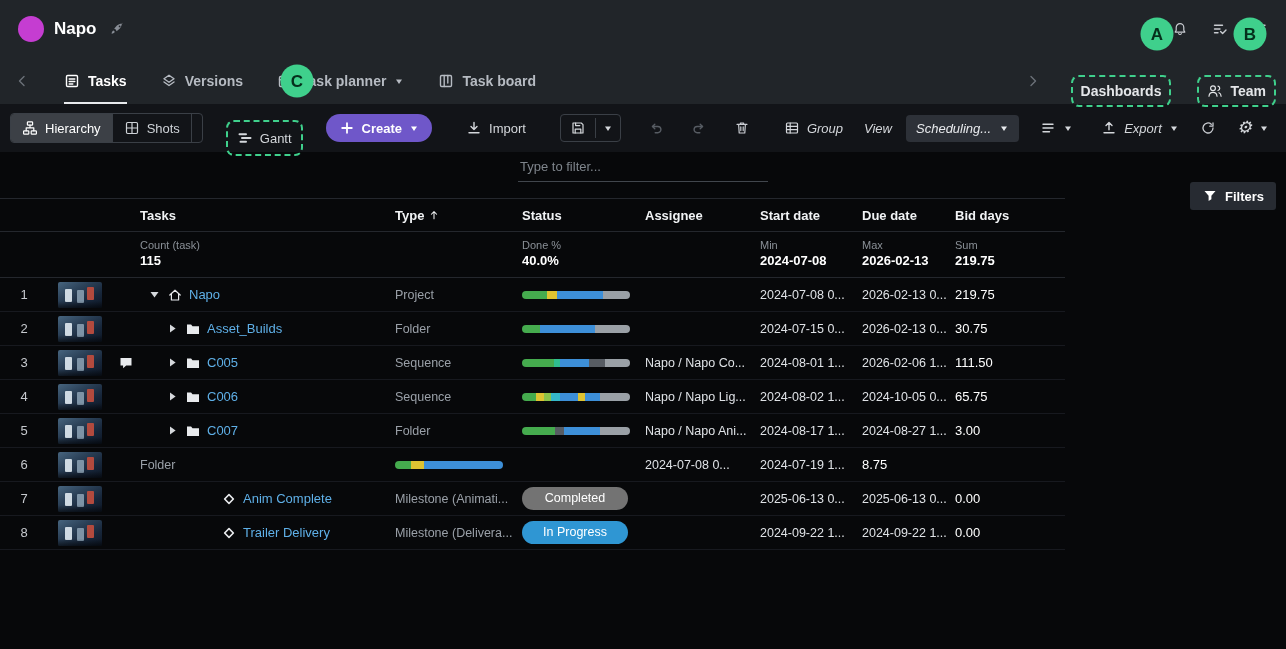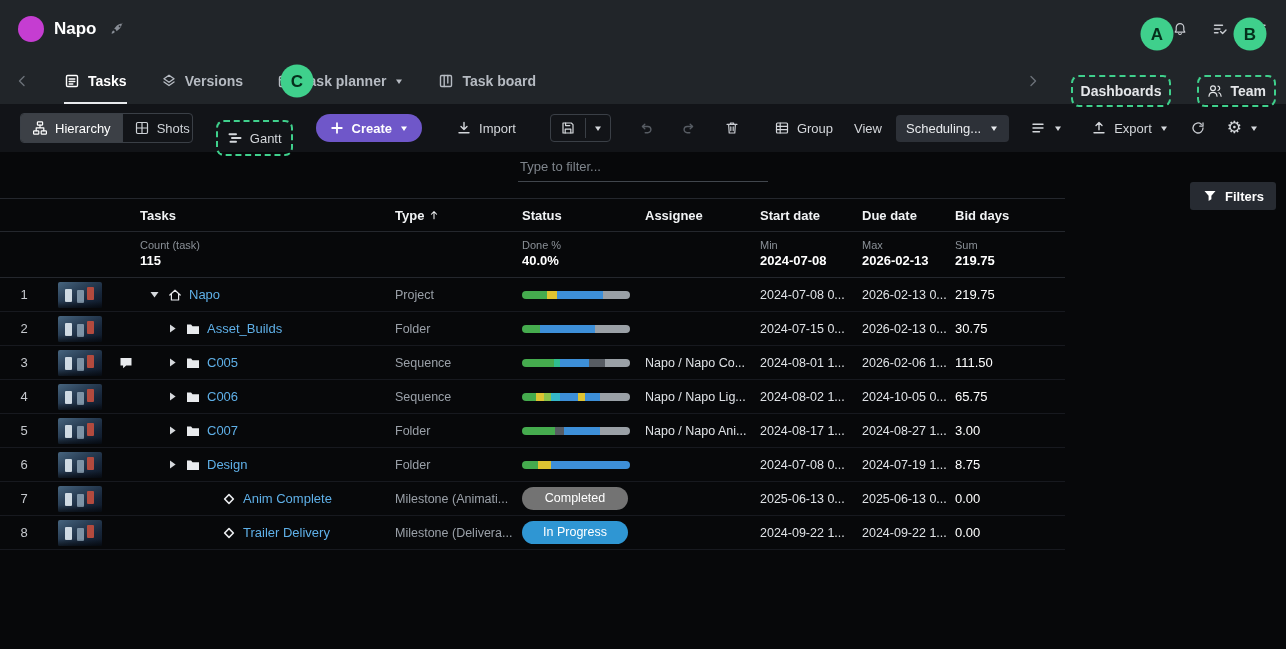--- a/index.html
+++ b/index.html
@@ -20,33 +20,33 @@
 
   
   .tabbar { height:46px; background:#212529; display:flex; align-items:stretch; padding:0 14px; gap:34px; }
   .tabbar .edge { align-self:center; color:#6b7178; }
   .tab { display:flex; align-items:center; gap:8px; color:#b6bbc2; font-size:14px; font-weight:600; cursor:pointer; }
   .tab.active { color:#fff; box-shadow:inset 0 -2px 0 #e8eaed; }
   .tabbar .flex1 { flex:1; }
   .navbtn { align-self:center; display:flex; align-items:center; gap:7px; color:#e4e6e9; font-size:14px; font-weight:600; padding:4px 6px; cursor:pointer; }
 
   
-  .toolbar { height:48px; background:#121418; display:flex; align-items:center; padding:0 20px; gap:27px; }
+  .toolbar { height:48px; background:#121418; display:flex; align-items:center; padding:0 10px; gap:27px; }
   .seg { display:flex; border:1px solid #3a3f46; border-radius:4px; overflow:hidden; }
   .segi { display:flex; align-items:center; gap:7px; padding:6px 11px; font-size:13px; color:#cfd3d8; border-left:1px solid #3a3f46; cursor:pointer; }
   .segi:first-child { border-left:none; }
   .segi.active { background:#3c4046; color:#fff; }
   .tbar-btn { display:flex; align-items:center; gap:7px; font-size:13px; color:#d4d7db; padding:6px 7px; cursor:pointer; white-space:nowrap; }
   .create-btn { display:flex; align-items:center; gap:7px; background:var(--accent,#6f57c9); color:#fff; font-size:13px; font-weight:600; padding:6px 13px; border-radius:15px; cursor:pointer; }
   .save-group { display:flex; align-items:center; border:1px solid #3a3f46; border-radius:4px; }
   .save-group .savei { padding:5px 9px; color:#d4d7db; cursor:pointer; }
   .save-group .vdiv { width:1px; height:20px; background:#3a3f46; }
   .save-group .savec { padding:5px 7px; color:#d4d7db; cursor:pointer; }
   .icn.disabled { color:#575c63; }
-  .tright { margin-left:auto; display:flex; align-items:center; gap:14px; }
+  .tright { margin-left:auto; display:flex; align-items:center; gap:14px;font-style:italic; }
   .tlabel { font-size:13px; color:#d4d7db; }
   .sched-btn { display:flex; align-items:center; gap:8px; background:#2d3138; border-radius:4px; padding:6px 10px; font-size:13px; color:#e8eaed; cursor:pointer; white-space:nowrap; }
   .caret { color:inherit; display:flex; }
 
   
   .filterbar { height:46px; display:flex; align-items:center; padding:0 10px;flex-direction:column; }
   .filter-input { width:250px; background:transparent; border:none; border-bottom:1px solid #41464d; color:#e8eaed; font-family:inherit; font-size:13px; padding:7px 2px; outline:none; }
   .filter-input::placeholder { color:#7f858c; }
   .filters-btn { margin-left:auto; display:flex; align-items:center; gap:7px; background:#272b32; border-radius:3px; padding:6px 12px; font-size:13px; font-weight:600; color:#fff; cursor:pointer; }
 
@@ -588,33 +588,20 @@
           <div class="cell datec">2024-08-17 1...</div>
           <div class="cell datec">2024-08-27 1...</div>
           <div class="cell bidc">3.00</div>
         </div>
         <div class="trow drow">
           <div class="cell num">6</div>
           <div class="cell thumbc">
             <div class="thumb"></div>
           </div>
           <div class="cell commentc"></div>
-          <div class="cell namec d1">
-            <span class="exp icn">
-              <svg width="11" height="11" viewBox="0 0 11 11">
-                <path d="M3 1.5v8L8.6 5.5z" fill="currentColor"></path>
-              </svg>
-            </span>
-            <span class="icn tree">
-              <svg width="16" height="16" viewBox="0 0 16 16">
-                <path d="M2 3.6h4.1l1.4 1.6H14V12.9H2z" fill="currentColor"></path>
-              </svg>
-            </span>
-            <span class="tname">Design</span>
-          </div>
           <div class="cell typec">Folder</div>
           <div class="cell statusc">
             <div class="sbar">
               <span style="width:15%;background:#45ab4e"></span>
               <span style="width:12%;background:#ddc332"></span>
               <span style="width:73%;background:#3d8fd8"></span>
             </div>
           </div>
           <div class="cell assignc"></div>
           <div class="cell datec">2024-07-08 0...</div>

